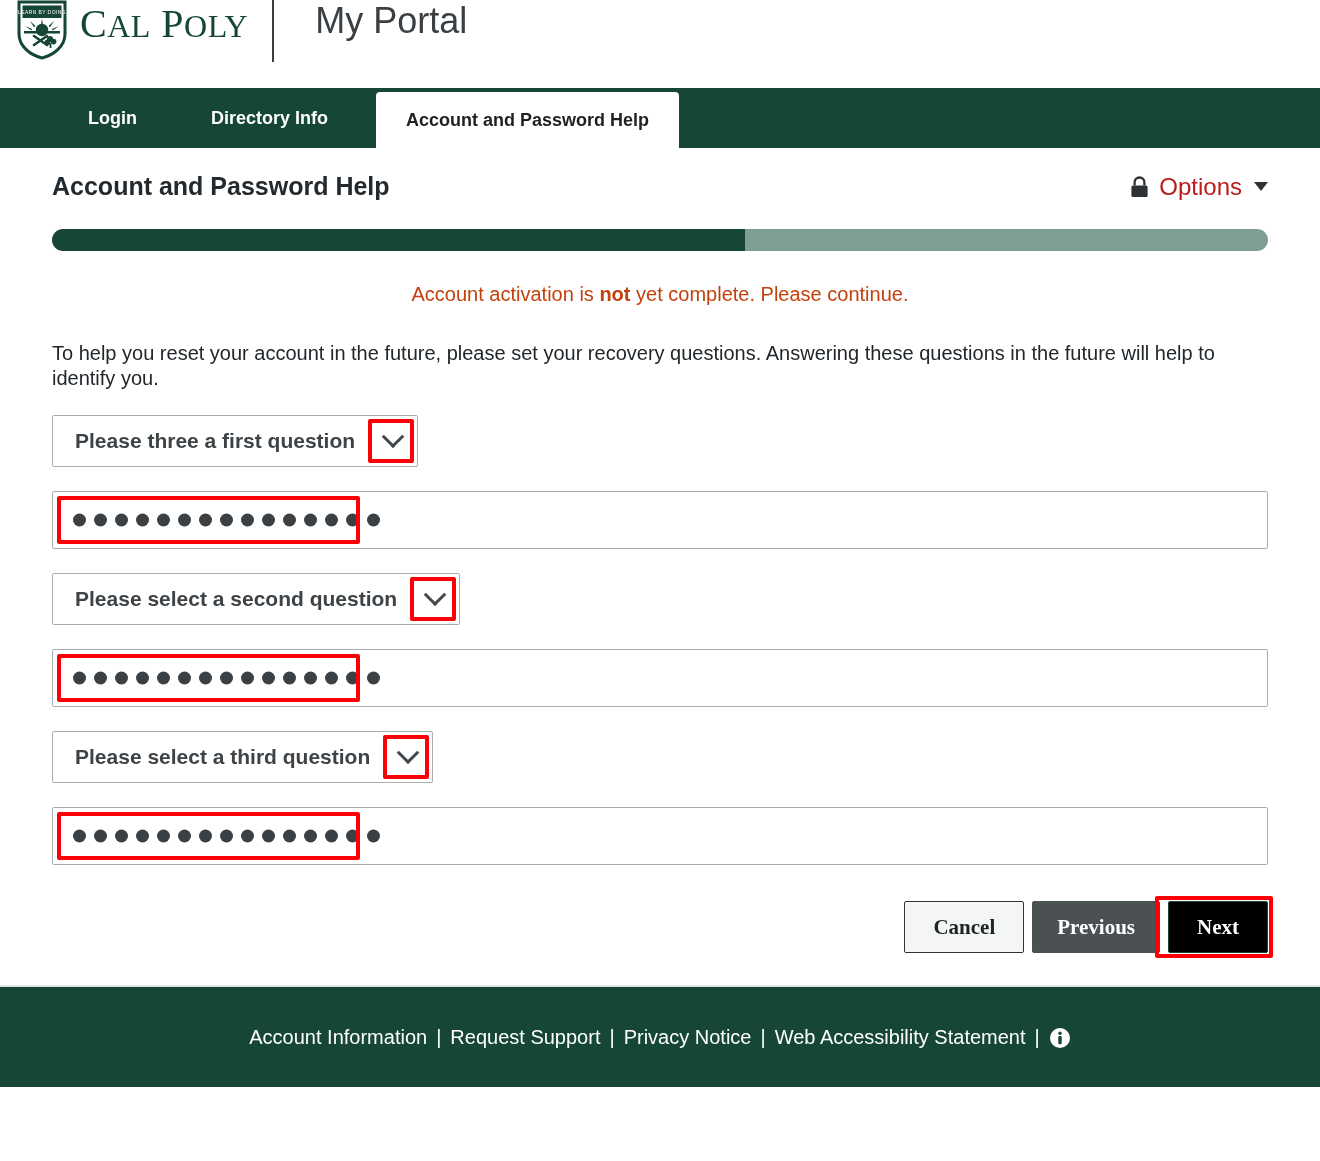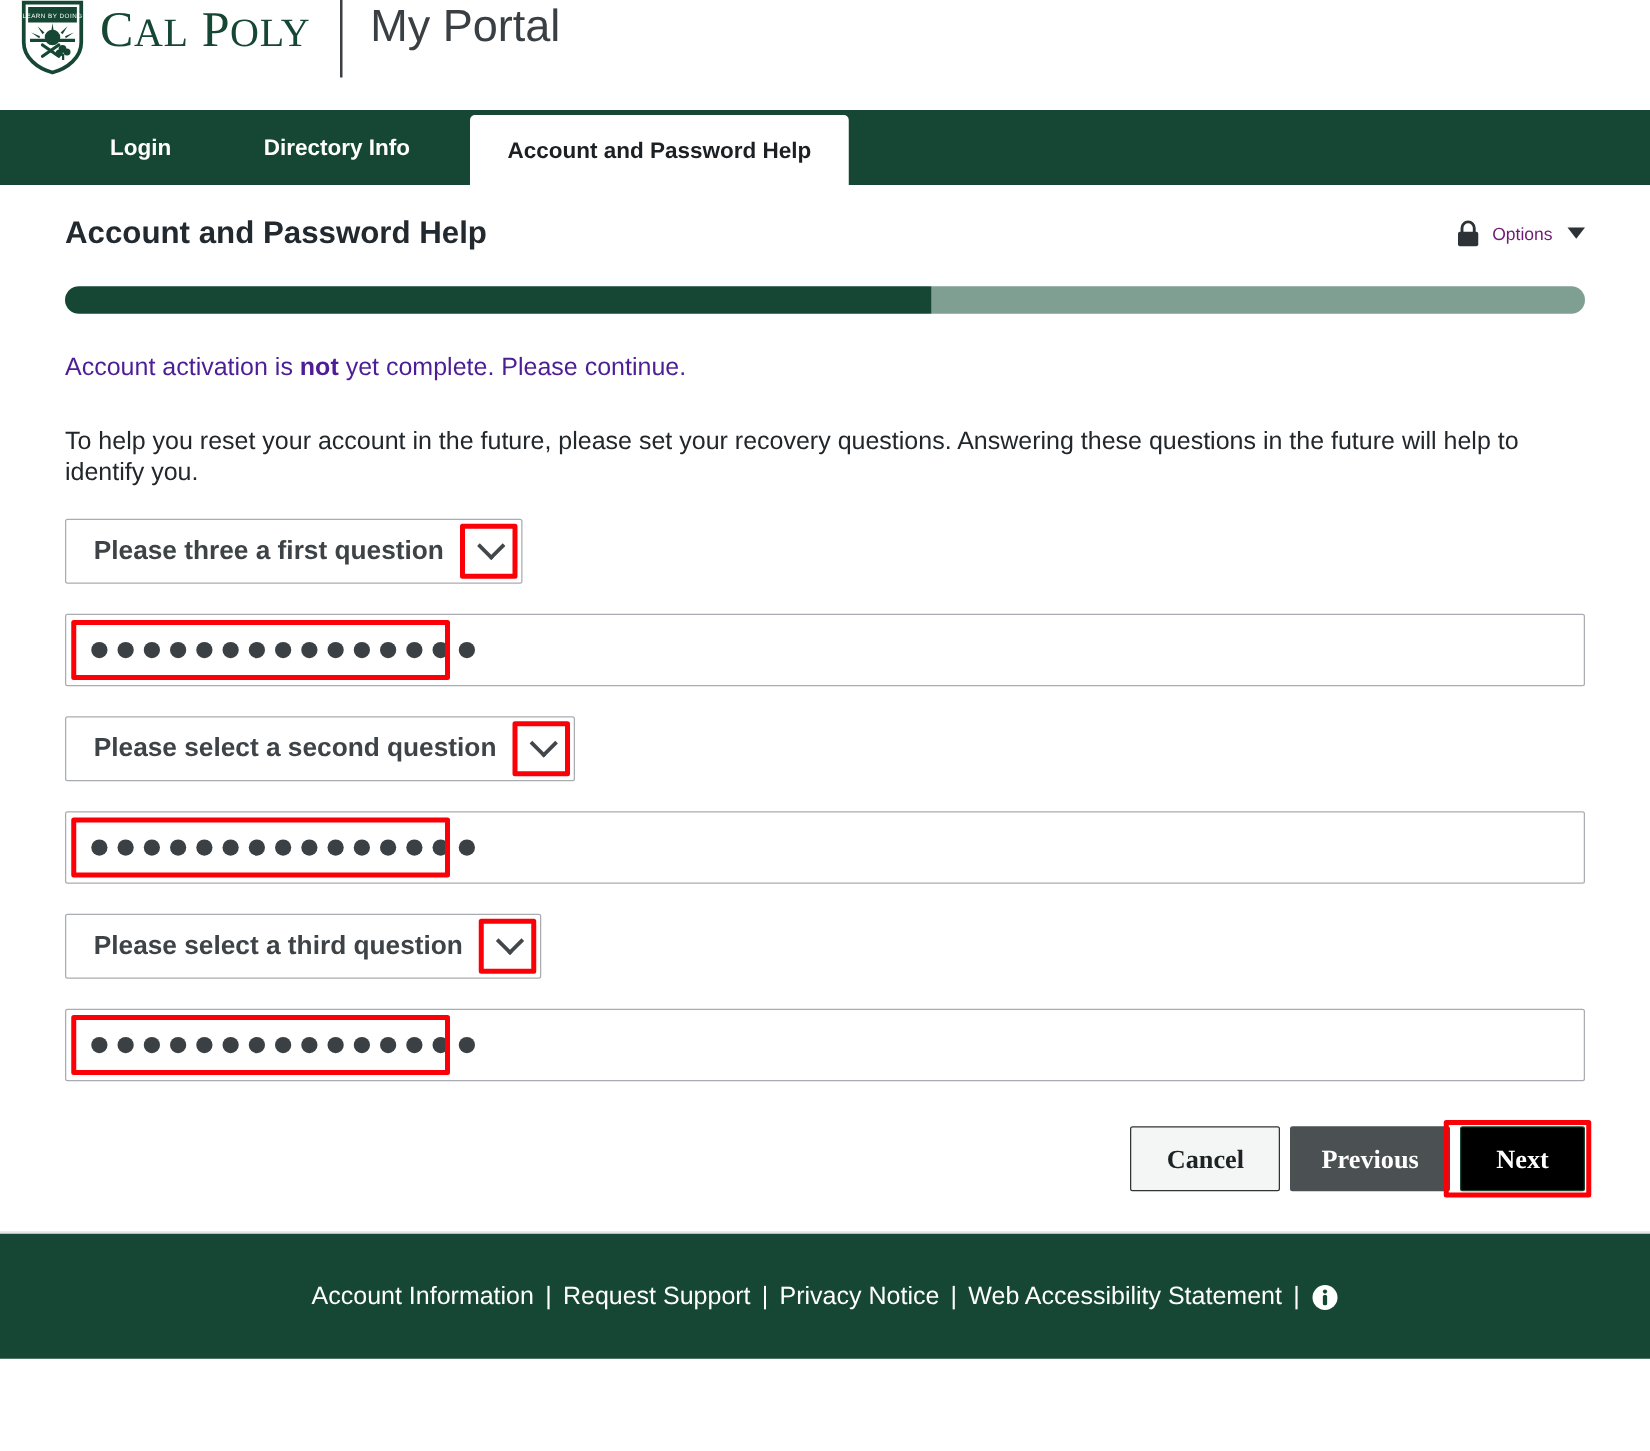--- a/index.html
+++ b/index.html
@@ -41,20 +41,21 @@
     width: 2px;
     height: 62px;
     background: #3a3f43;
     margin: 0 22px 0 24px;
   }
   .brand-sub {
     font-size: 36px;
     color: #3a3f43;
     font-weight: 400;
     white-space: nowrap;
+    margin-left: 19px;
   }
 
   
   .nav-bar {
     height: 60px;
     background: #154734;
     display: flex;
     align-items: flex-end;
     padding-left: 62px;
     gap: 22px;
@@ -92,22 +93,22 @@
   }
   .page-title {
     font-size: 25px;
     font-weight: bold;
     color: #232a2f;
   }
   .options-group {
     display: flex;
     align-items: center;
     gap: 10px;
-    font-size: 14px;
-    color: #701a75;
+    font-size: 24px;
+    color: #b91c1c;
     cursor: pointer;
   }
   .lock-icon { display: inline-block; width: 19px; height: 22px; }
   .caret-down {
     width: 0; height: 0;
     border-left: 7px solid transparent;
     border-right: 7px solid transparent;
     border-top: 9px solid #2c3236;
     margin-left: 2px;
   }
@@ -121,23 +122,24 @@
     overflow: hidden;
   }
   .progress-fill {
     height: 100%;
     background: #154734;
     border-radius: 11px 0 0 11px;
   }
 
   
   .status-line {
+    text-align: center;
     font-size: 20px;
     margin-top: 32px;
-    color: #4c1d95;
+    color: #c2410c;
   }
   .status-line b { font-weight: bold; }
   .para {
     font-size: 20px;
     margin-top: 35px;
     color: #22272b;
     line-height: 1.25;
   }
 
   

